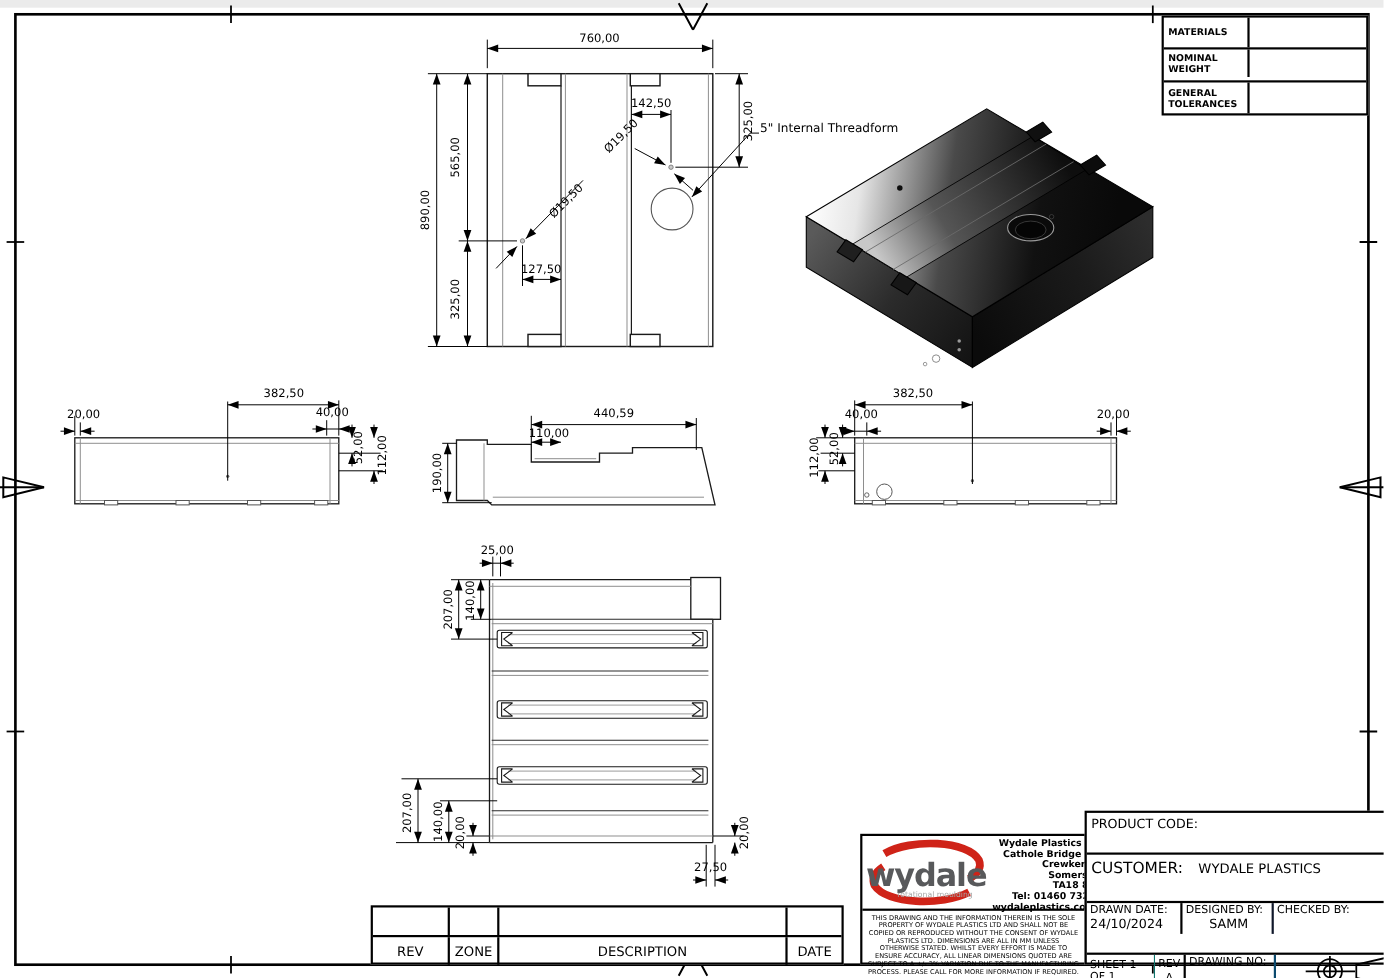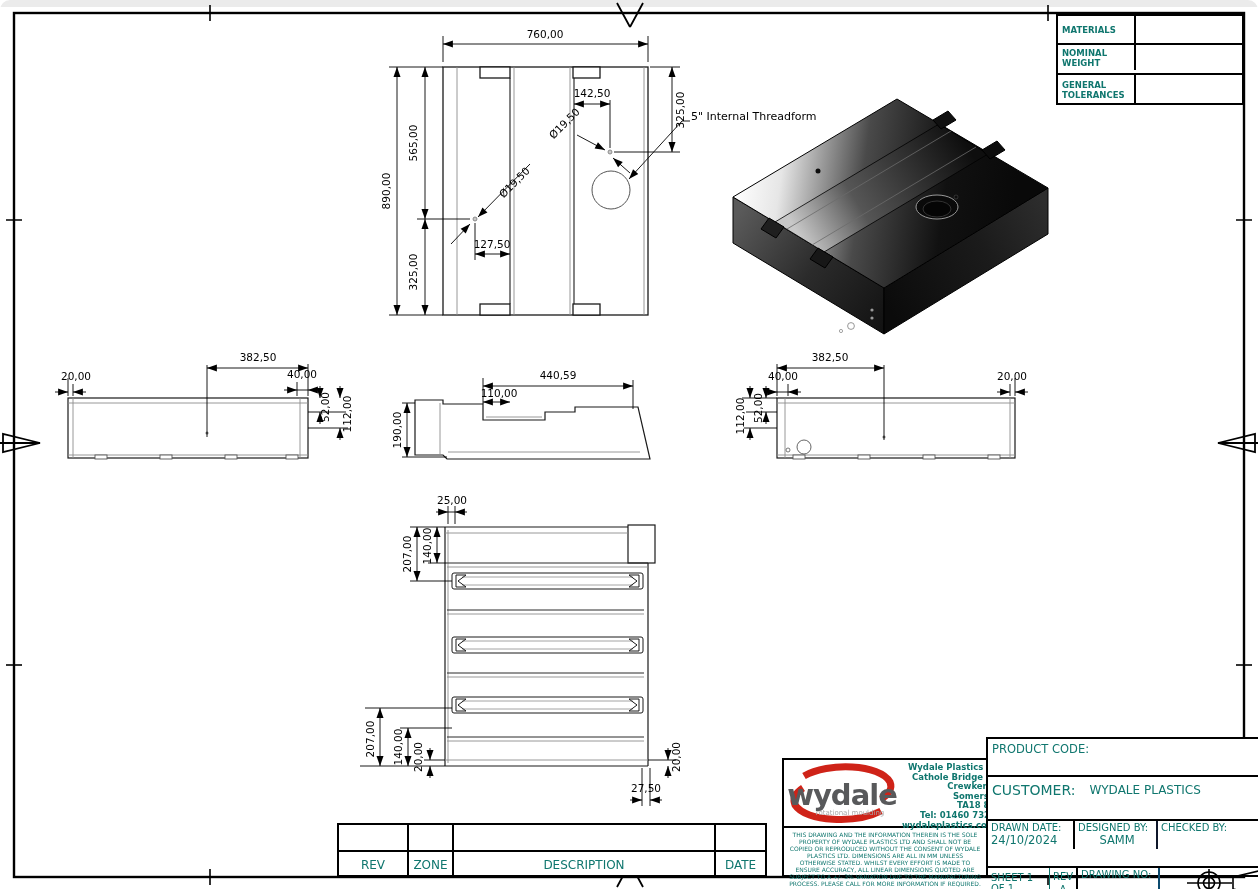--- a/index.html
+++ b/index.html
@@ -1,17 +1,17 @@
 <!DOCTYPE html>
 <html><head>
 <meta charset="utf-8">
 <style>
   html,body{margin:0;padding:0;background:#fff;}
   #sheet{position:relative;width:1258px;height:889px;background:#fff;overflow:hidden;
-         font-family:"DejaVu Sans","Liberation Sans",sans-serif;color:#0f766e;border-radius:10px;}
+         font-family:"DejaVu Sans","Liberation Sans",sans-serif;color:#000000;}
   #topstrip{position:absolute;left:0;top:0;width:1258px;height:7px;background:#ebebeb;}
   svg text{font-family:"DejaVu Sans","Liberation Sans",sans-serif;}
   .dt{font-size:10.5px;fill:#000;}
   .note{font-size:11px;fill:#000;}
   
   .abs{position:absolute;box-sizing:border-box;}
   .blk{border:2px solid #000;background:#fff;}
   .mrow{display:flex;border-bottom:2px solid #000;}
   .mrow:last-child{border-bottom:none;}
   .mlabel{width:70px;border-right:2px solid #000;font-size:8.5px;font-weight:bold;

